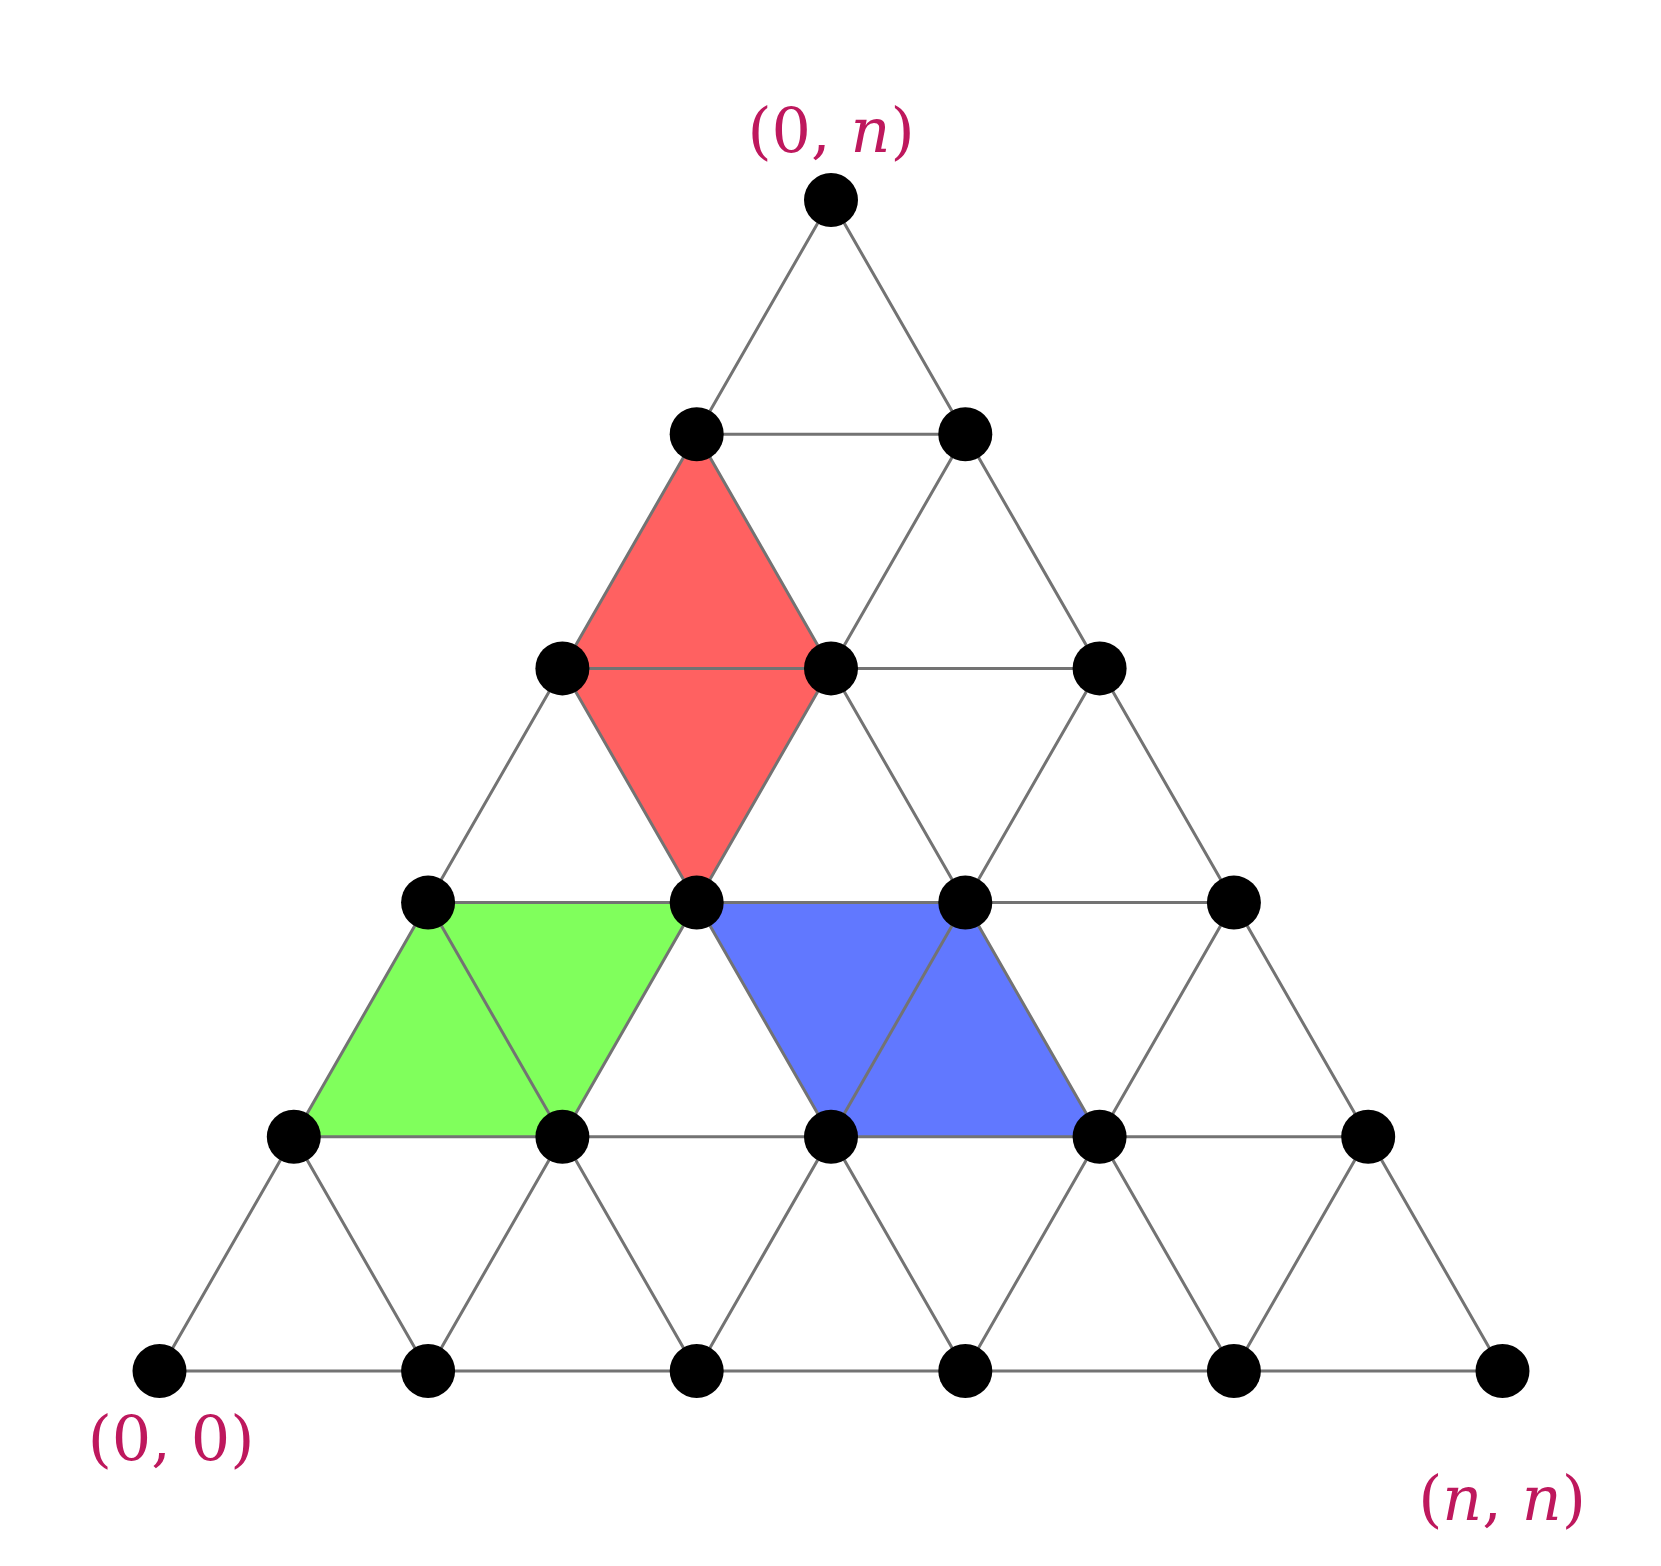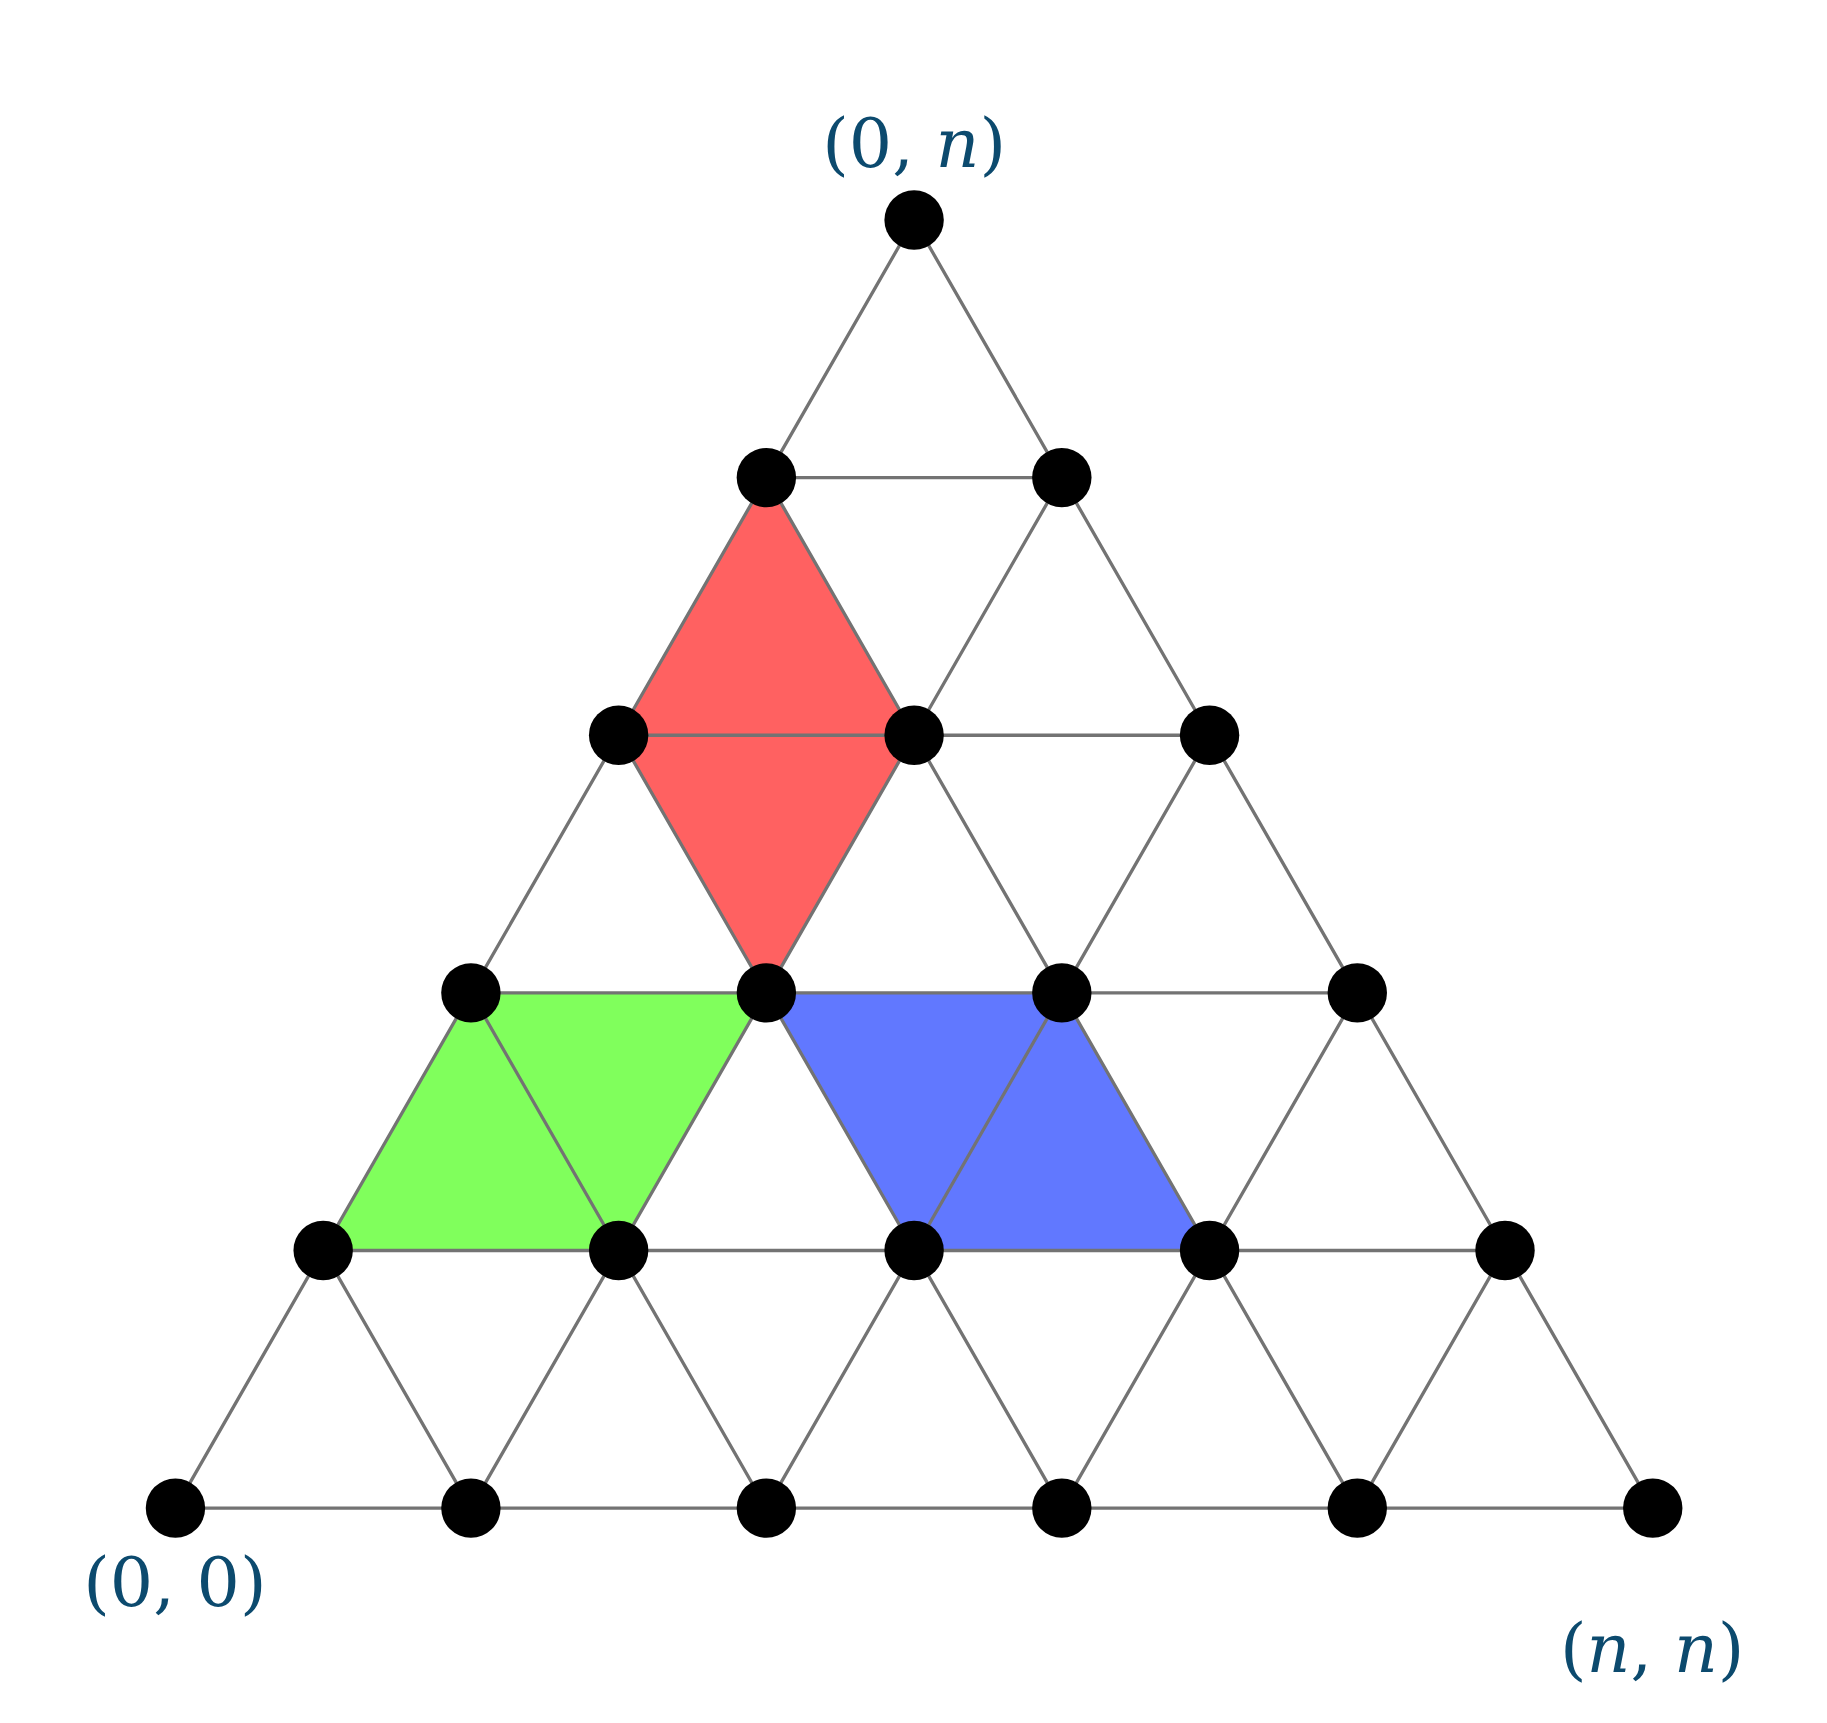--- a/index.html
+++ b/index.html
@@ -2,21 +2,21 @@
 <html><head>
 <meta charset="utf-8">
 <style>
   html, body { margin: 0; padding: 0; background: #ffffff; }
   body { width: 1661px; height: 1566px; overflow: hidden; position: relative; }
   #diagram { position: absolute; left: 0; top: 0; }
   .corner-label {
     position: absolute;
     font-family: "DejaVu Serif", "Liberation Serif", serif;
     font-size: 62px;
-    color: #0c4a6e;
+    color: #be185d;
     white-space: nowrap;
     transform: translateX(-50%);
     line-height: 1;
   }
   .corner-label i { font-style: italic; }
 </style>
 </head>
 <body>
 
 <svg id="diagram" width="1661" height="1566" viewBox="0 0 1661 1566" xmlns="http://www.w3.org/2000/svg">
@@ -91,14 +91,14 @@
       <circle cx="159.5" cy="1371" r="27" fill="#000000"></circle>
       <circle cx="428.1" cy="1371" r="27" fill="#000000"></circle>
       <circle cx="696.7" cy="1371" r="27" fill="#000000"></circle>
       <circle cx="965.3000000000001" cy="1371" r="27" fill="#000000"></circle>
       <circle cx="1233.9" cy="1371" r="27" fill="#000000"></circle>
       <circle cx="1502.5" cy="1371" r="27" fill="#000000"></circle>
     </g>
 </svg>
 
 <div class="corner-label" id="label-top" style="left: 831px; top: 100px;">(0, <i>n</i>)</div>
-<div class="corner-label" id="label-bl" style="left: 159px; top: 1408px;">(0, 0)</div>
+<div class="corner-label" id="label-bl" style="left: 171px; top: 1408px;">(0, 0)</div>
 <div class="corner-label" id="label-br" style="left: 1502px; top: 1468px;">(<i>n</i>, <i>n</i>)</div>
 
 </body></html>

